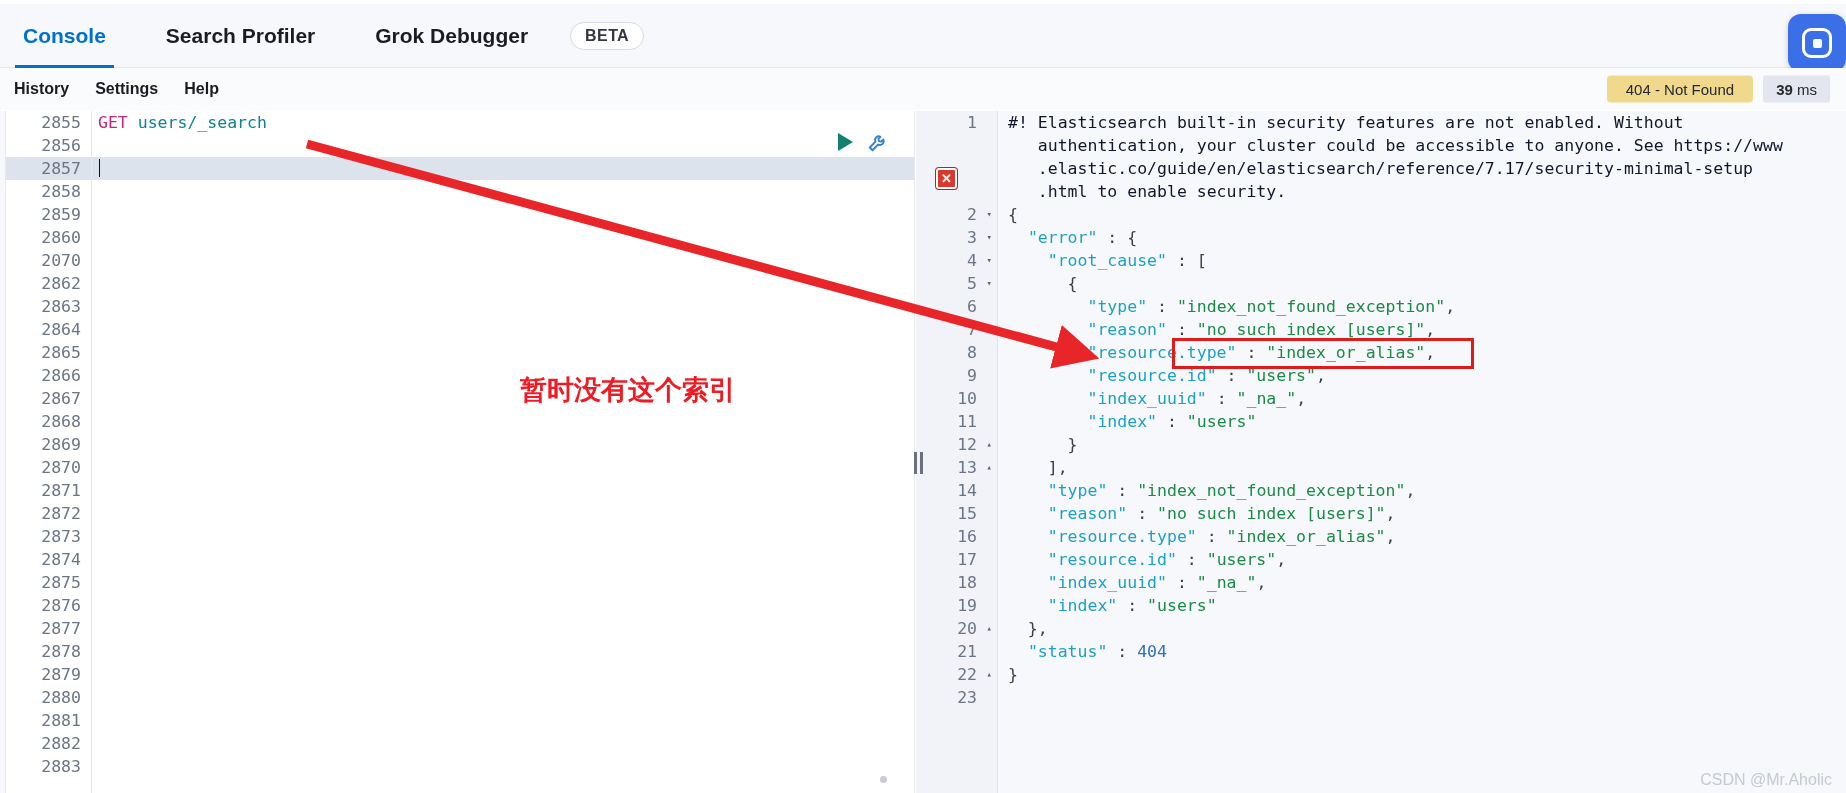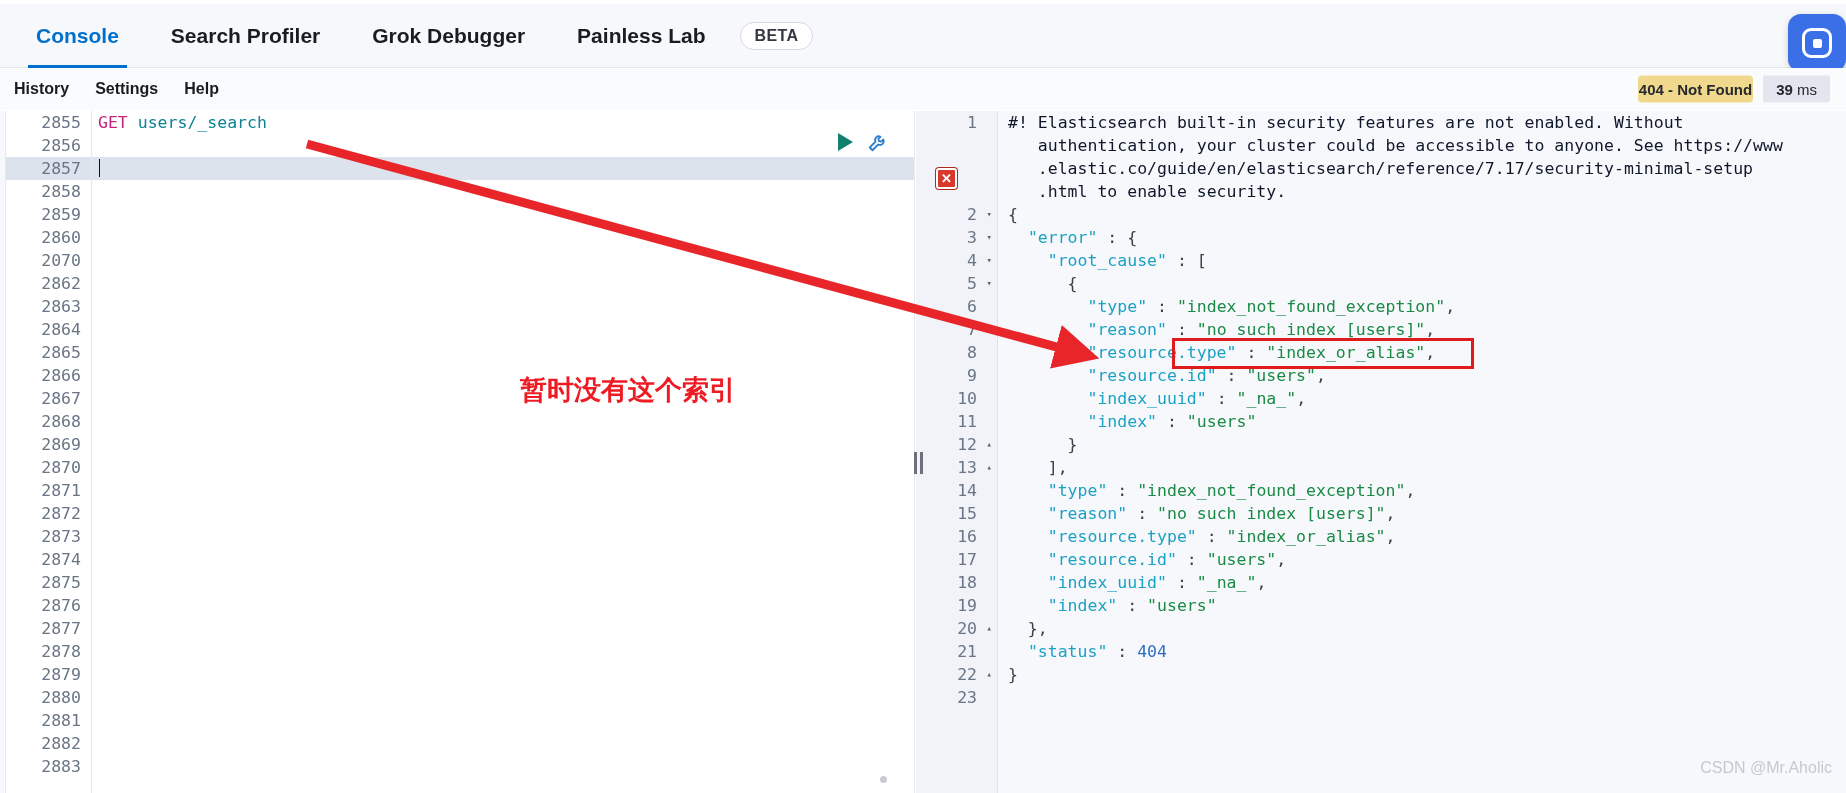--- a/index.html
+++ b/index.html
@@ -11,21 +11,21 @@
   }
   #app { position: relative; width: 1846px; height: 793px; background: #fff; }
 
   
   .topbar {
     position: absolute; left: 0; top: 4px; width: 1846px; height: 64px;
     background: #f7f8fc;
     border-bottom: 1px solid #e3e6ef;
     display: flex; align-items: center;
   }
-  .tabs { display: flex; align-items: center; height: 64px; padding-left: 14px; gap: 8px; }
+  .tabs { display: flex; align-items: center; height: 64px; padding-left: 1px; gap: 16px; }
   .tab {
     position: relative; height: 64px; display: flex; align-items: center;
     padding: 0 22px; font-size: 21px; font-weight: bold; color: #1a1c21;
     cursor: pointer; white-space: nowrap;
   }
   .tab.active { color: #0070cc; }
   .tab.active:after {
     content: ""; position: absolute; left: 14px; right: 14px; bottom: 0;
     height: 3px; background: #0070cc;
   }
@@ -53,22 +53,22 @@
   }
   .subbar .links { display: flex; align-items: center; gap: 26px; padding-left: 14px; }
   .subbar .links span {
     font-size: 16px; color: #1a1c21; font-weight: bold; cursor: pointer;
   }
   .status-wrap {
     position: absolute; right: 16px; top: 50%; transform: translateY(-50%);
     display: flex; align-items: center; gap: 10px;
   }
   .status-badge {
-    background: #f0d98c; color: #25282e; font-size: 15px; font-weight: bold;
-    border-radius: 4px; padding: 5px 1px; white-space: nowrap; text-align: right;
+    background: #f0d98c; color: #25282e; font-size: 15px; font-weight: normal;
+    border-radius: 4px; padding: 5px 19px; white-space: nowrap; text-align: right;
   }
   .time-badge {
     background: #e3e6ef; color: #25282e; font-size: 15px;
     border-radius: 2px; padding: 5px 13px; white-space: nowrap;
   }
   .time-badge b { font-weight: bold; }
 
   
   .editor-pane {
     position: absolute; top: 111px; bottom: 0;
@@ -154,43 +154,40 @@
     position: absolute; left: 520px; top: 332px;
     color: #ed1c24; font-size: 27px; font-weight: bold;
     font-family: "DejaVu Sans", sans-serif; z-index: 21; white-space: nowrap; margin-top: 40px;
   }
   .anno-box {
     position: absolute; left: 1172px; top: 338px; width: 302px; height: 31px;
     border: 3px solid #e01b1b; z-index: 21; pointer-events: none;
   }
 
   .watermark {
-    position: absolute; right: 14px; bottom: 16px;
+    position: absolute; right: 14px; bottom: 4px;
     color: #c4c9d2; font-size: 16px; font-family: "Liberation Sans", sans-serif;
     z-index: 22;
   }
 </style>
 </head>
 <body>
 
 <div id="app">
 
   <div class="topbar">
     <div class="tabs">
       <div class="tab active">
           <span>Console</span>
         </div>
       <div class="tab">
           <span>Search Profiler</span>
         </div>
       <div class="tab">
           <span>Grok Debugger</span>
-        </div>
-      <div class="tab">
-          <span>Painless Lab</span>
         </div>
       <div class="beta-badge">BETA</div>
     </div>
     <div class="corner-icon">
       <div class="outer">
         <div class="inner"></div>
       </div>
     </div>
   </div>
 

